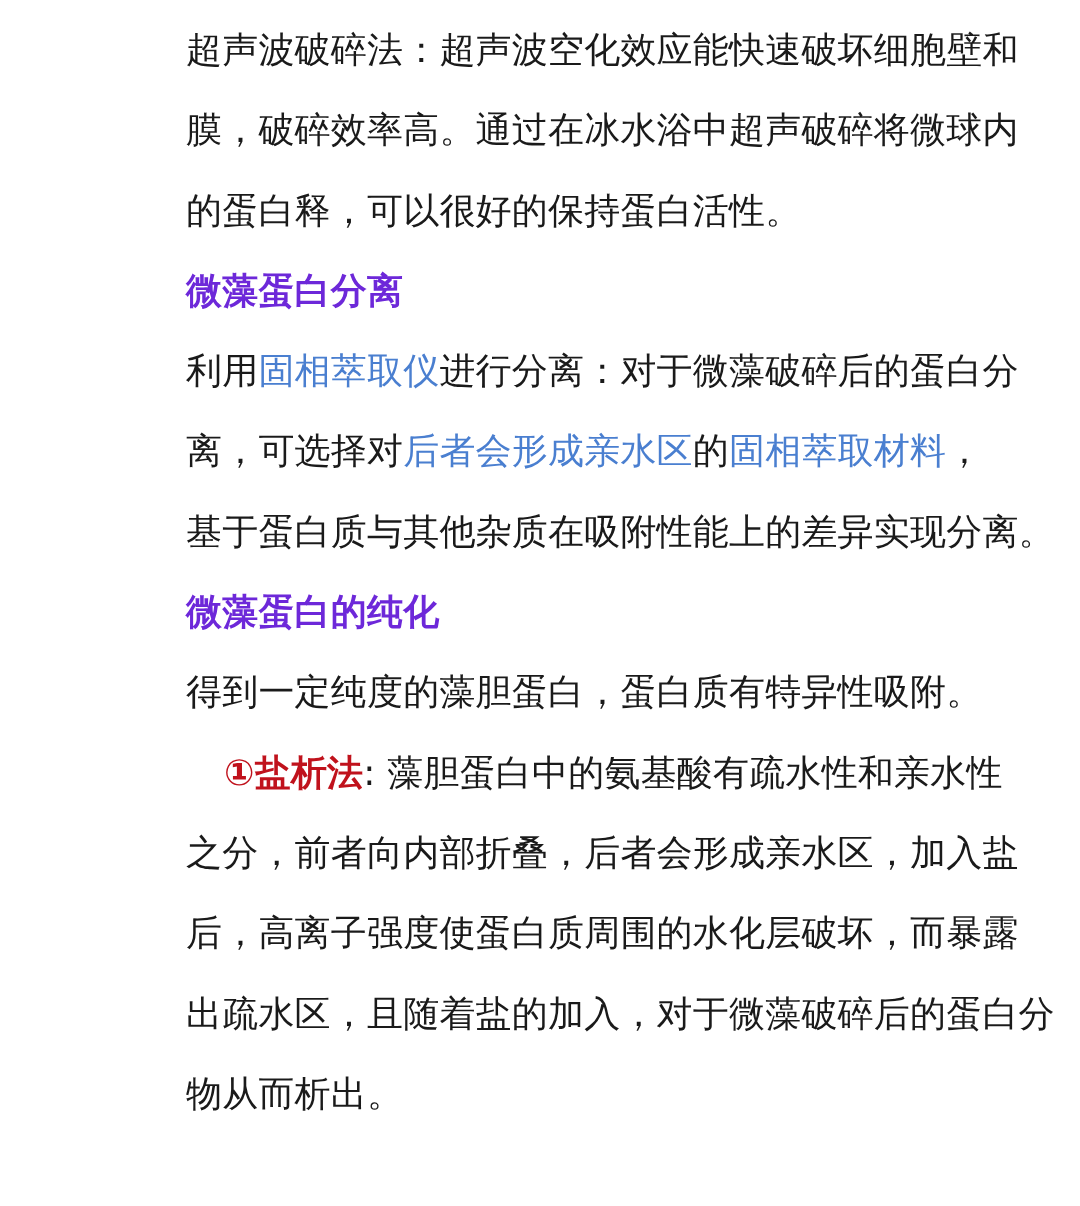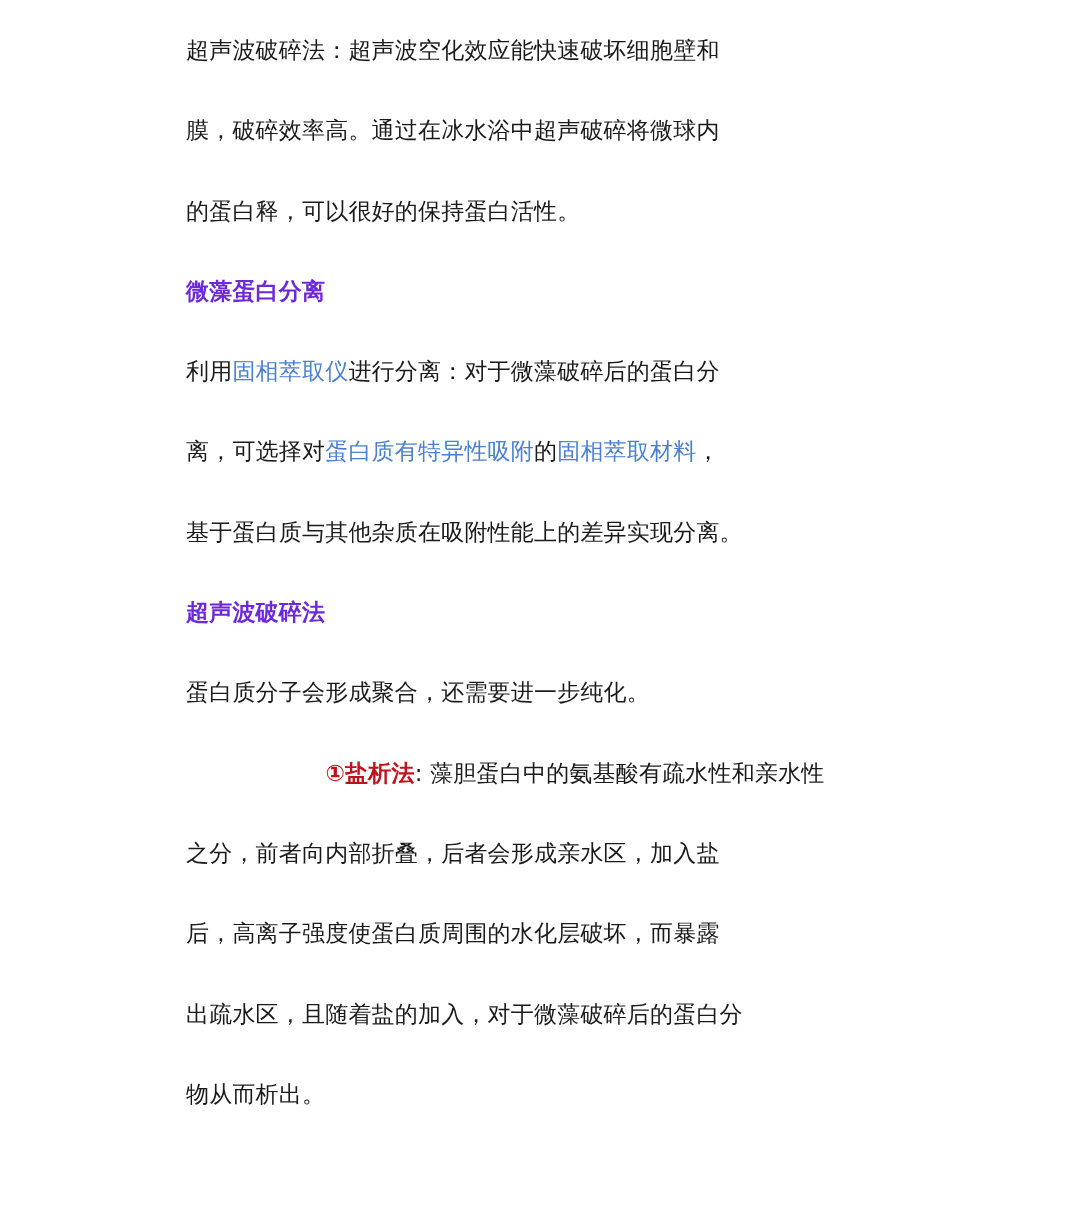--- a/index.html
+++ b/index.html
@@ -17,21 +17,21 @@
     }
     .article {
       position: absolute;
       left: 186px;
       top: 10px;
       width: 740px;
     }
     .line {
       height: 80.3px;
       line-height: 80px;
-      font-size: 23px;
+      font-size: 36px;
       white-space: nowrap;
       letter-spacing: 0.2px;
     }
     .heading {
       color: #6d28d9;
       font-weight: bold;
     }
     .link {
       color: #4a7fd0;
     }
@@ -52,27 +52,27 @@
   <div class="line">超声波破碎法：超声波空化效应能快速破坏细胞壁和</div>
   <div class="line">膜，破碎效率高。通过在冰水浴中超声破碎将微球内</div>
   <div class="line">的蛋白释，可以很好的保持蛋白活性。</div>
 
   <div class="line heading">微藻蛋白分离</div>
 
   <div class="line">
     <span>利用</span><span class="link">固相萃取仪</span><span>进行分离：对于微藻破碎后的蛋白分</span>
   </div>
   <div class="line">
-    <span>离，可选择对</span><span class="link">蛋白质有特异性吸附</span><span>的</span><span class="link">固相萃取材料</span><span>，</span>
+    <span>离，可选择对</span><span class="link">后者会形成亲水区</span><span>的</span><span class="link">固相萃取材料</span><span>，</span>
   </div>
   <div class="line">基于蛋白质与其他杂质在吸附性能上的差异实现分离。</div>
 
-  <div class="line heading">超声波破碎法</div>
+  <div class="line heading">微藻蛋白的纯化</div>
 
-  <div class="line">蛋白质分子会形成聚合，还需要进一步纯化。</div>
+  <div class="line">得到一定纯度的藻胆蛋白，蛋白质有特异性吸附。</div>
 
   <div class="line indent">
     <span class="method-label">①盐析法</span><span>: </span><span>藻胆蛋白中的氨基酸有疏水性和亲水性</span>
   </div>
   <div class="line">之分，前者向内部折叠，后者会形成亲水区，加入盐</div>
   <div class="line">后，高离子强度使蛋白质周围的水化层破坏，而暴露</div>
   <div class="line">出疏水区，且随着盐的加入，对于微藻破碎后的蛋白分</div>
   <div class="line">物从而析出。</div>
 
 </div>

